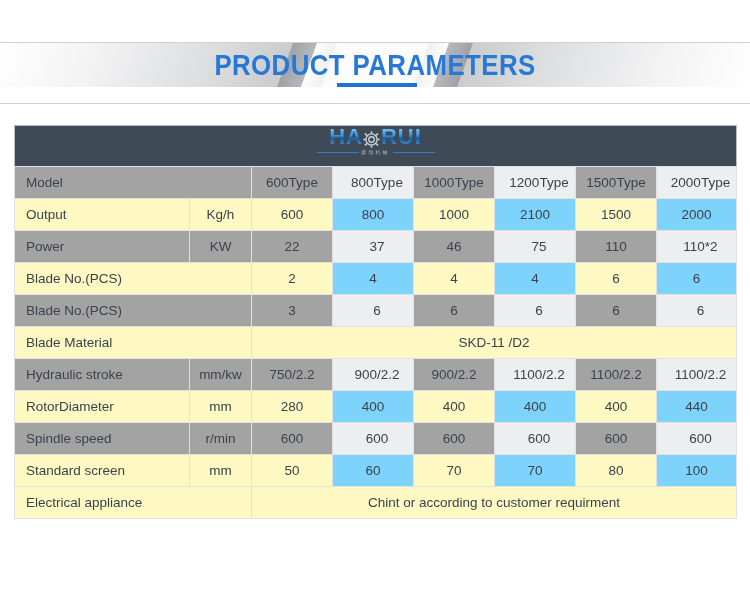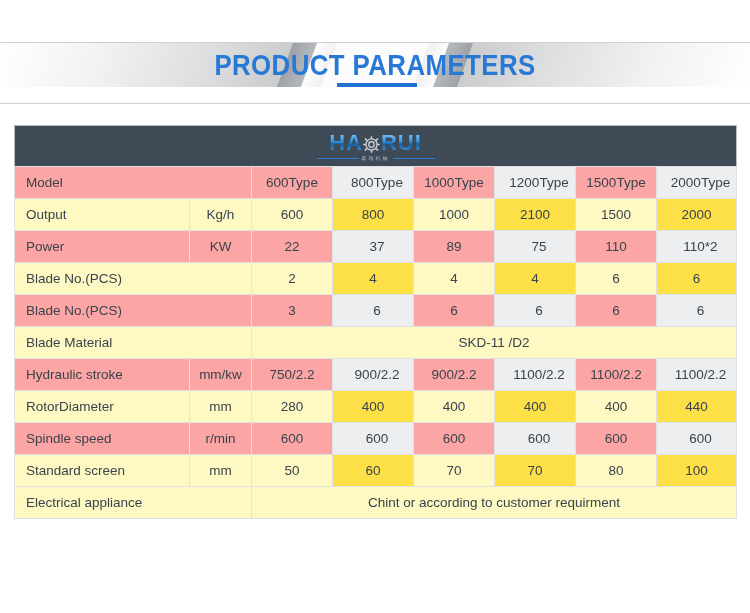--- a/index.html
+++ b/index.html
@@ -60,21 +60,21 @@
   }
   table.spec td,table.spec th{
     border:1px solid #dfe1e3;
     color:#3a434d;font-size:13.5px;font-weight:normal;
     padding:0;height:31px;vertical-align:middle;
   }
   .logo-bar{
     background:#3e4a55;border:none !important;height:40px;padding:0;
   }
   .logo-inner{
-    display:flex;align-items:center;justify-content:center;height:40px;gap:0;
+    display:flex;justify-content:center;height:40px;gap:0;
   }
   .logo-stack{display:flex;flex-direction:column;align-items:center;line-height:1;}
   .logo-word{
     display:flex;align-items:center;font-size:22px;font-weight:bold;
     letter-spacing:1px;
     background:linear-gradient(180deg,#8fd0ff 0%,#2f8fe0 45%,#1560a8 55%,#4ba3e8 100%);
     -webkit-background-clip:text;background-clip:text;color:transparent;
     font-family:"Liberation Sans","DejaVu Sans",sans-serif;
   }
   .logo-gear{
@@ -86,25 +86,25 @@
   .logo-sub .ln{flex:1;height:1px;background:#2f80cc;}
   .logo-sub .cn{
     font-size:5px;color:#9fb6c9;letter-spacing:2px;white-space:nowrap;
   }
 
   .c-label{text-align:left;padding-left:11px !important;width:175px;}
   .c-unit{text-align:center;width:62px;}
   .c-val{text-align:center;}
 
   
-  tr.r-odd td{background:#fca5a5;}
+  tr.r-odd td{background:#a3a3a3;}
   tr.r-even td{background:#fef9c3;}
   
   tr.r-odd td.col-alt{background:#eceef0;padding-left:8px;}
-  tr.r-even td.col-alt{background:#fde047;}
+  tr.r-even td.col-alt{background:#7dd3fc;}
   
   td.span-all{text-align:center;}
 </style>
 </head>
 <body>
 
 <div class="page">
 
   <div class="banner">
     <div class="band"></div>
@@ -185,21 +185,21 @@
             <td class="c-val">1000</td>
             <td class="c-val col-alt">2100</td>
             <td class="c-val">1500</td>
             <td class="c-val col-alt">2000</td>
           </tr>
           <tr class="r-odd">
             <td class="c-label">Power</td>
             <td class="c-unit">KW</td>
             <td class="c-val">22</td>
             <td class="c-val col-alt">37</td>
-            <td class="c-val">89</td>
+            <td class="c-val">46</td>
             <td class="c-val col-alt">75</td>
             <td class="c-val">110</td>
             <td class="c-val col-alt">110*2</td>
           </tr>
           <tr class="r-even">
             <td class="c-label" colspan="2">Blade No.(PCS)</td>
             <td class="c-val">2</td>
             <td class="c-val col-alt">4</td>
             <td class="c-val">4</td>
             <td class="c-val col-alt">4</td>

